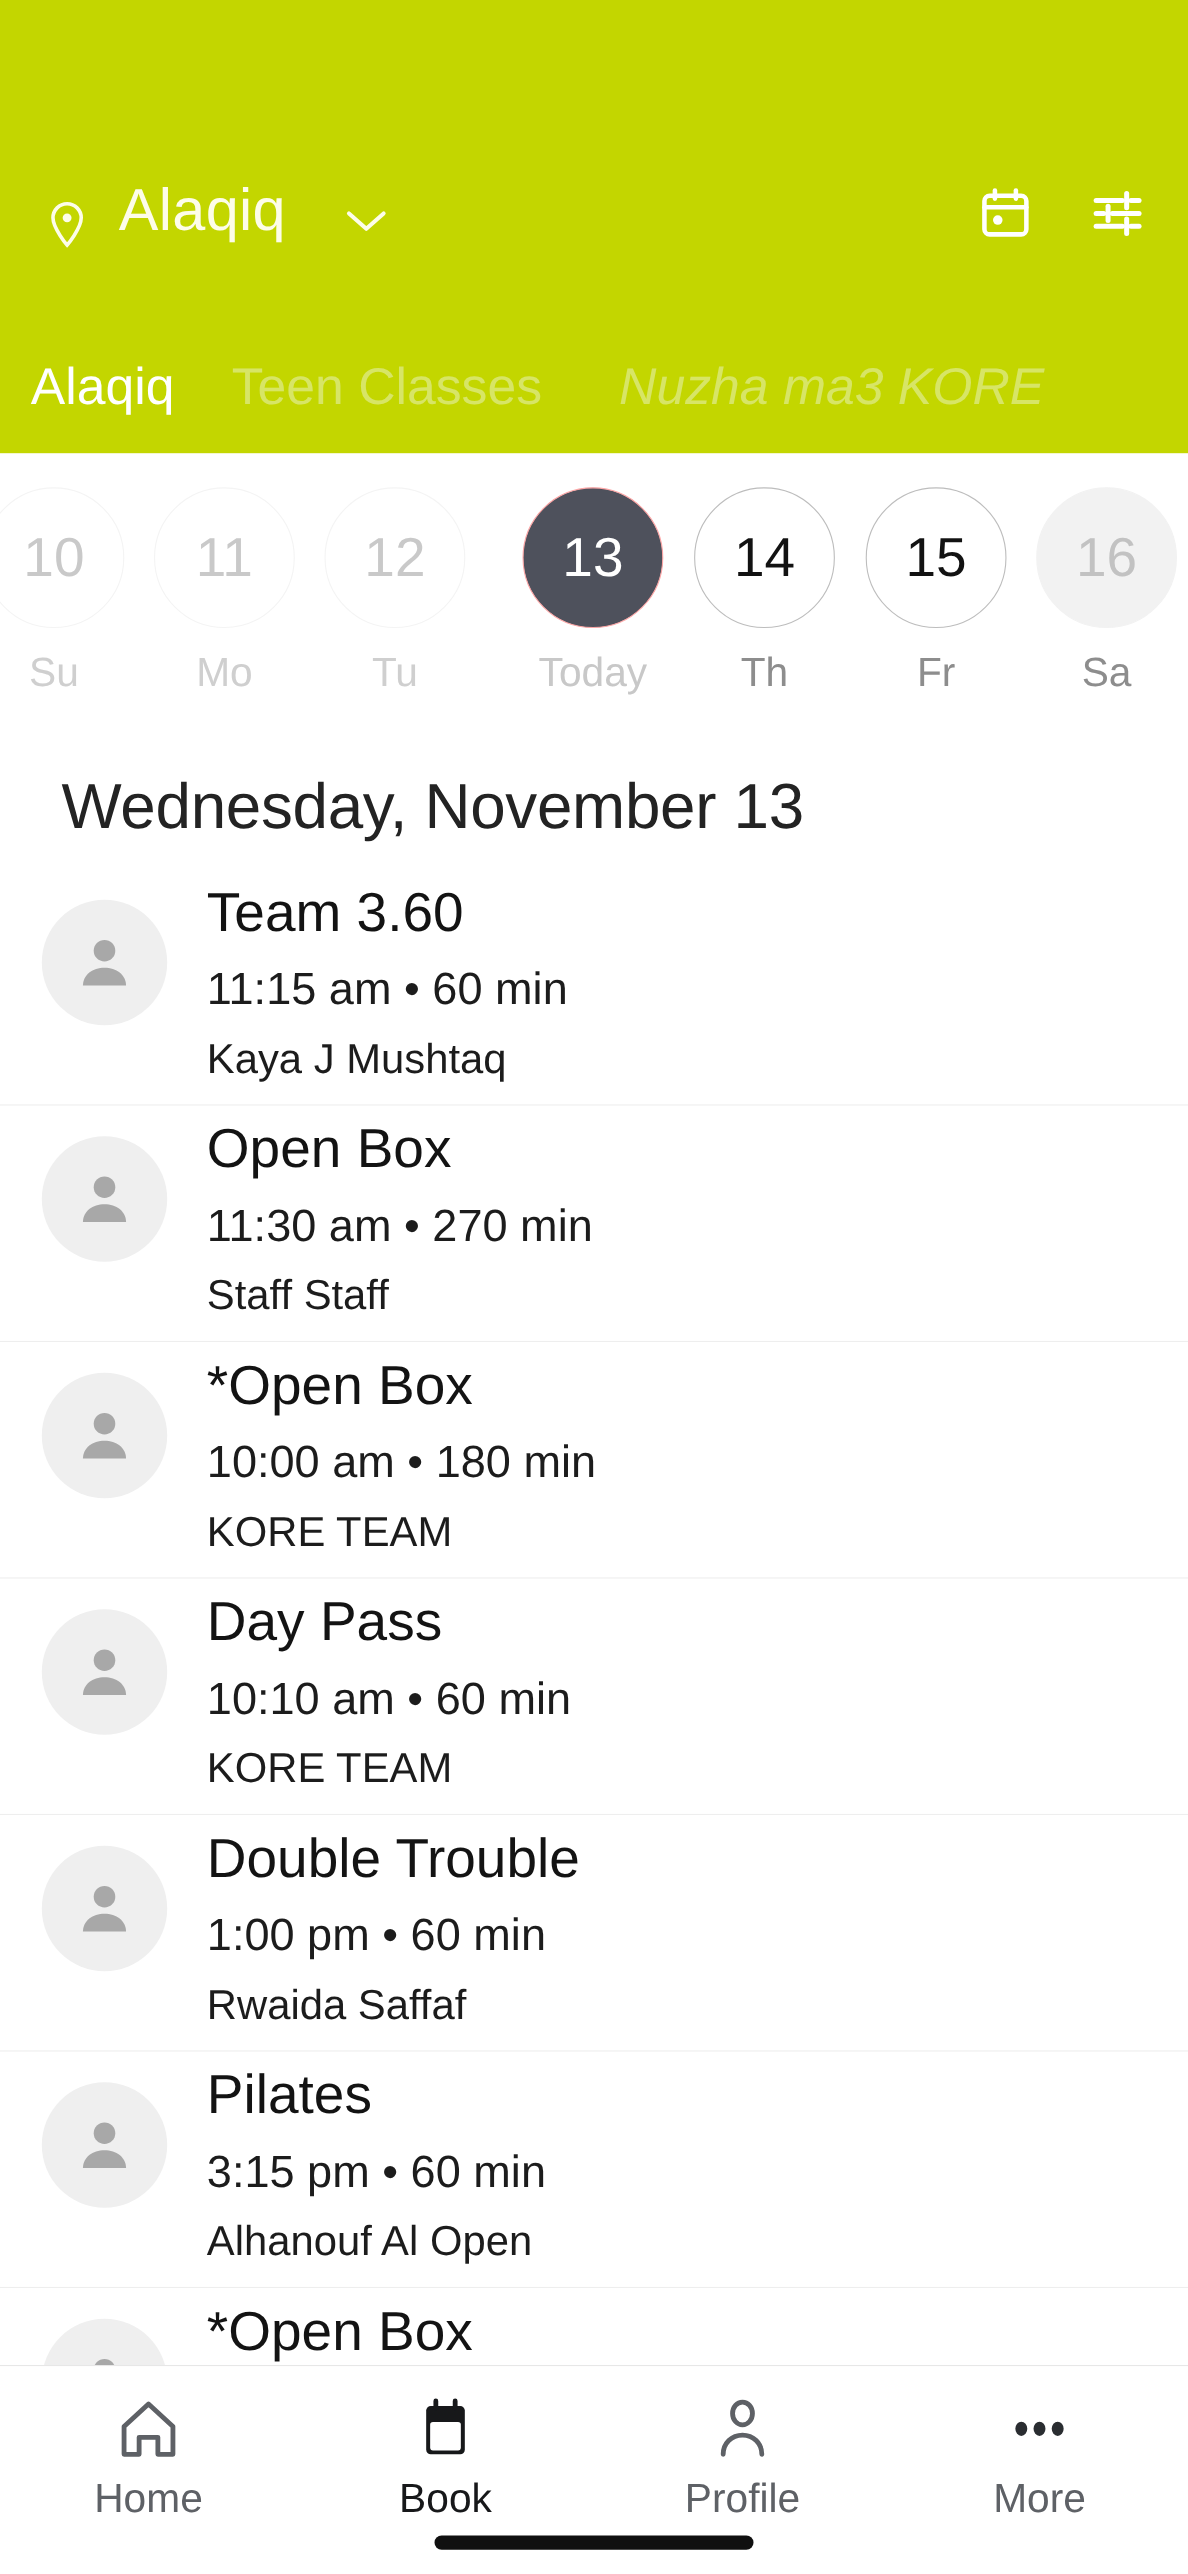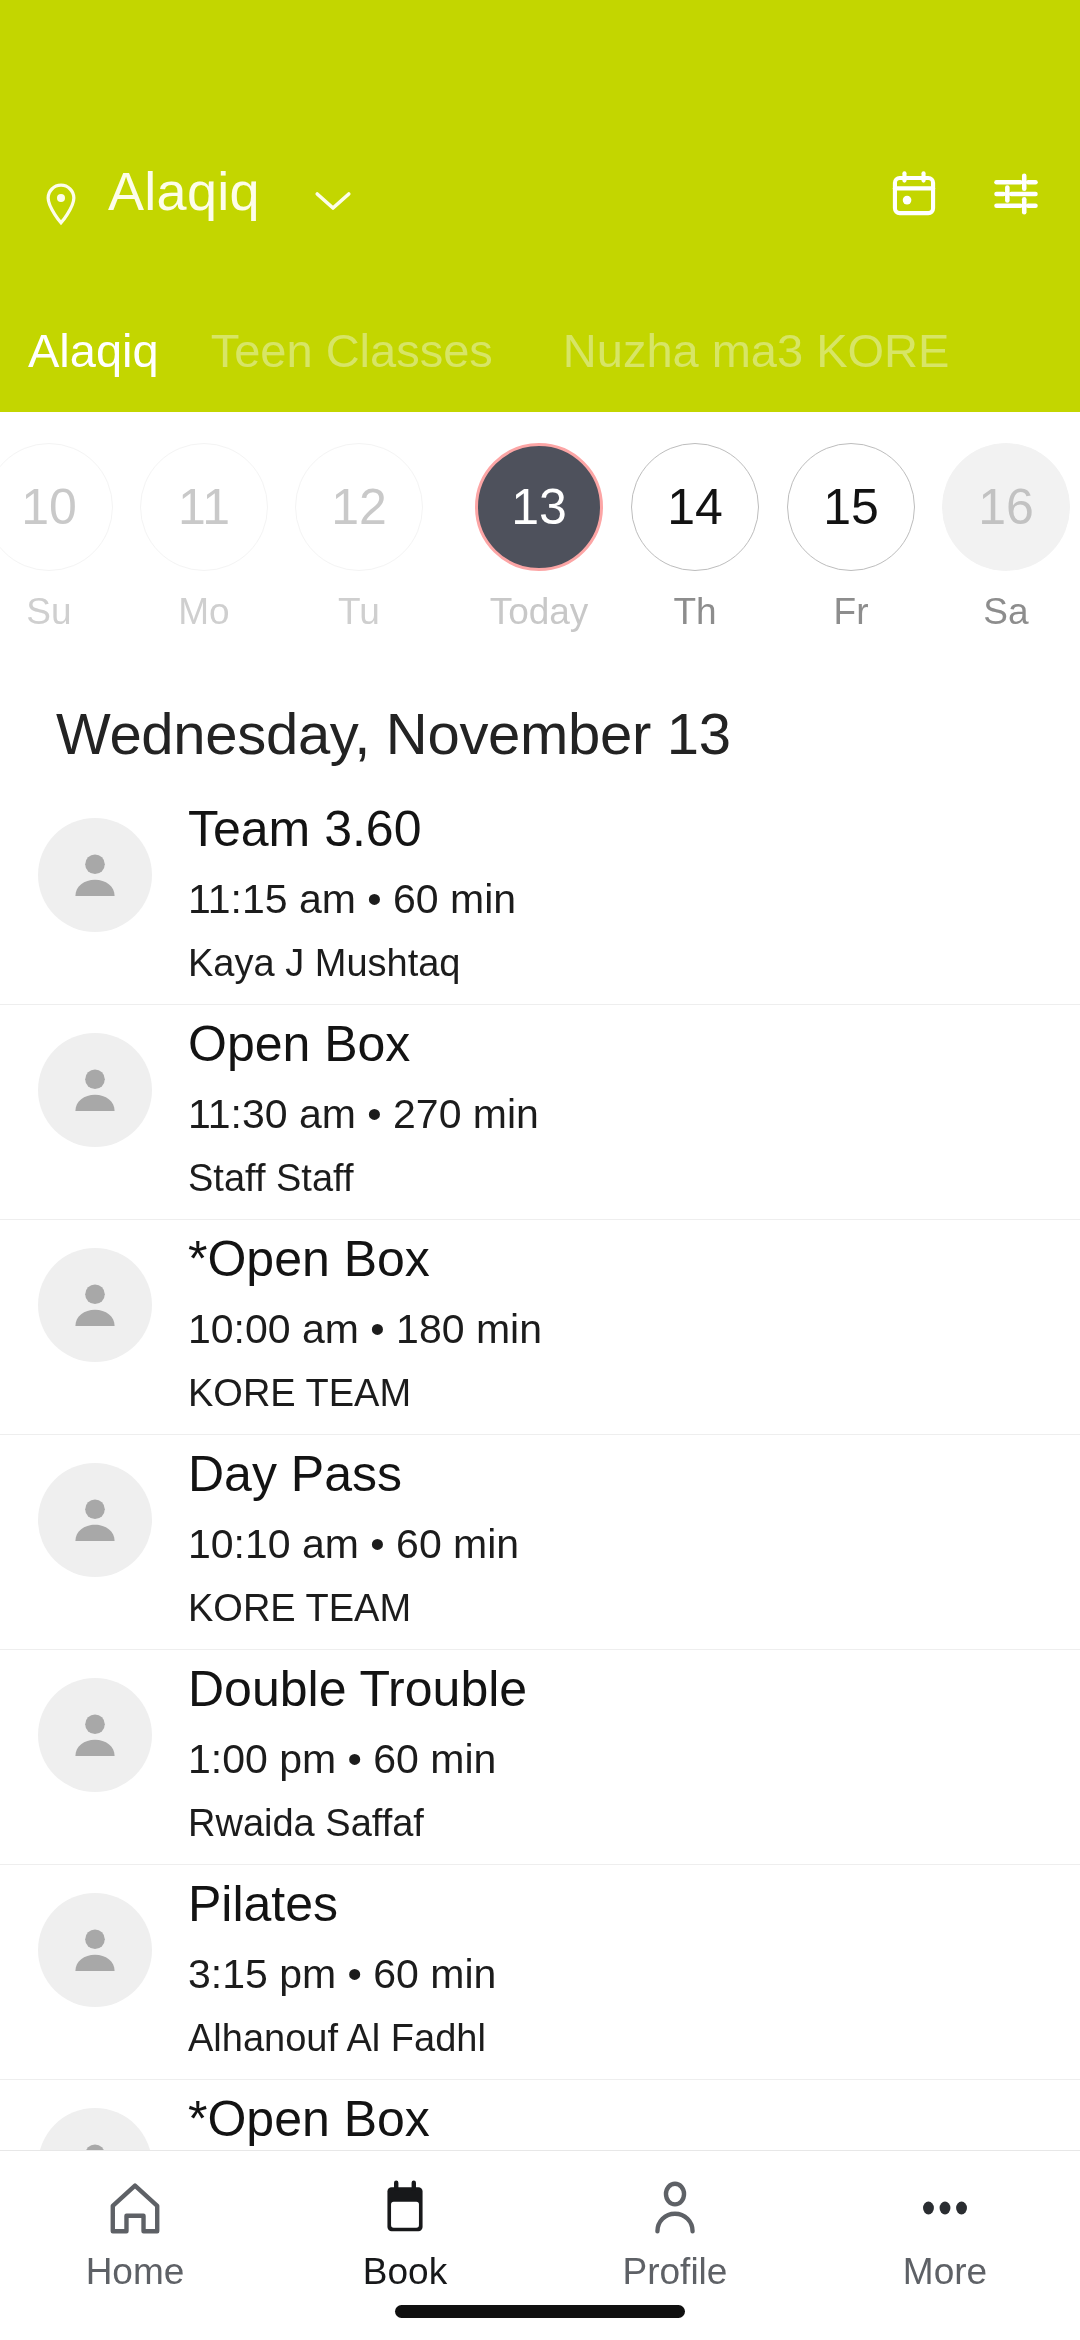--- a/index.html
+++ b/index.html
@@ -39,36 +39,36 @@
 
   
   .tabs {
     position:absolute; top:310px; left:0; width:1080px; height:80px;
     display:flex; align-items:center;
   }
   .tab { font-size:47px; white-space:nowrap; }
   .tab.active { color:#ffffff; margin-left:28px; }
   .tab.idle   { color:#d7e566; }
   .tab.t2 { margin-left:52px;text-align:right; }
-  .tab.t3 { margin-left:70px; }
+  .tab.t3 { margin-left:70px;font-style:italic; }
 
   
   .datestrip {
     position:absolute; top:443px; left:0; width:1080px; height:230px;
   }
   .daycell {
     position:absolute; top:0; width:152px; text-align:center;
   }
   .circle {
     width:128px; height:128px; border-radius:50%;
     margin:0 auto; display:flex; align-items:center; justify-content:center;
     font-size:50px;
   }
   .c-past   { border:1px solid #f4f4f4; background:#fff; color:#c9c9c9; }
-  .c-today  { background:#4e515c; color:#ffffff; border:3px solid #fca5a5; }
+  .c-today  { background:#4e515c; color:#ffffff; border:1px solid #fca5a5; }
   .c-future { border:1px solid #bdbdbd; background:#fff; color:#121212; }
   .c-dim    { background:#f2f2f2; color:#c2c2c2; border:1px solid #f2f2f2; }
   .dlabel { margin-top:20px; font-size:37px; }
   .l-past { color:#cfcfcf; }
   .l-today{ color:#c8c8c8; }
   .l-fut  { color:#8d8d8d; }
   .l-dim  { color:#8d8d8d; }
 
   
   .dateheading {
@@ -262,21 +262,21 @@
 
     <div class="row">
       <div class="avatar">
         <svg width="56" height="58" viewBox="0 0 24 24" fill="#a8a8a8">
           <circle cx="12" cy="7.4" r="4.2"></circle>
           <path d="M3.6 21c0-4.3 3.8-7 8.4-7s8.4 2.7 8.4 7z"></path>
         </svg>
       </div>
       <div class="r-title">Pilates</div>
       <div class="r-meta">3:15 pm • 60 min</div>
-      <div class="r-staff">Alhanouf Al Fadhl</div>
+      <div class="r-staff">Alhanouf Al Open</div>
     </div>
 
     <div class="row">
       <div class="avatar">
         <svg width="56" height="58" viewBox="0 0 24 24" fill="#a8a8a8">
           <circle cx="12" cy="7.4" r="4.2"></circle>
           <path d="M3.6 21c0-4.3 3.8-7 8.4-7s8.4 2.7 8.4 7z"></path>
         </svg>
       </div>
       <div class="r-title">*Open Box</div>

